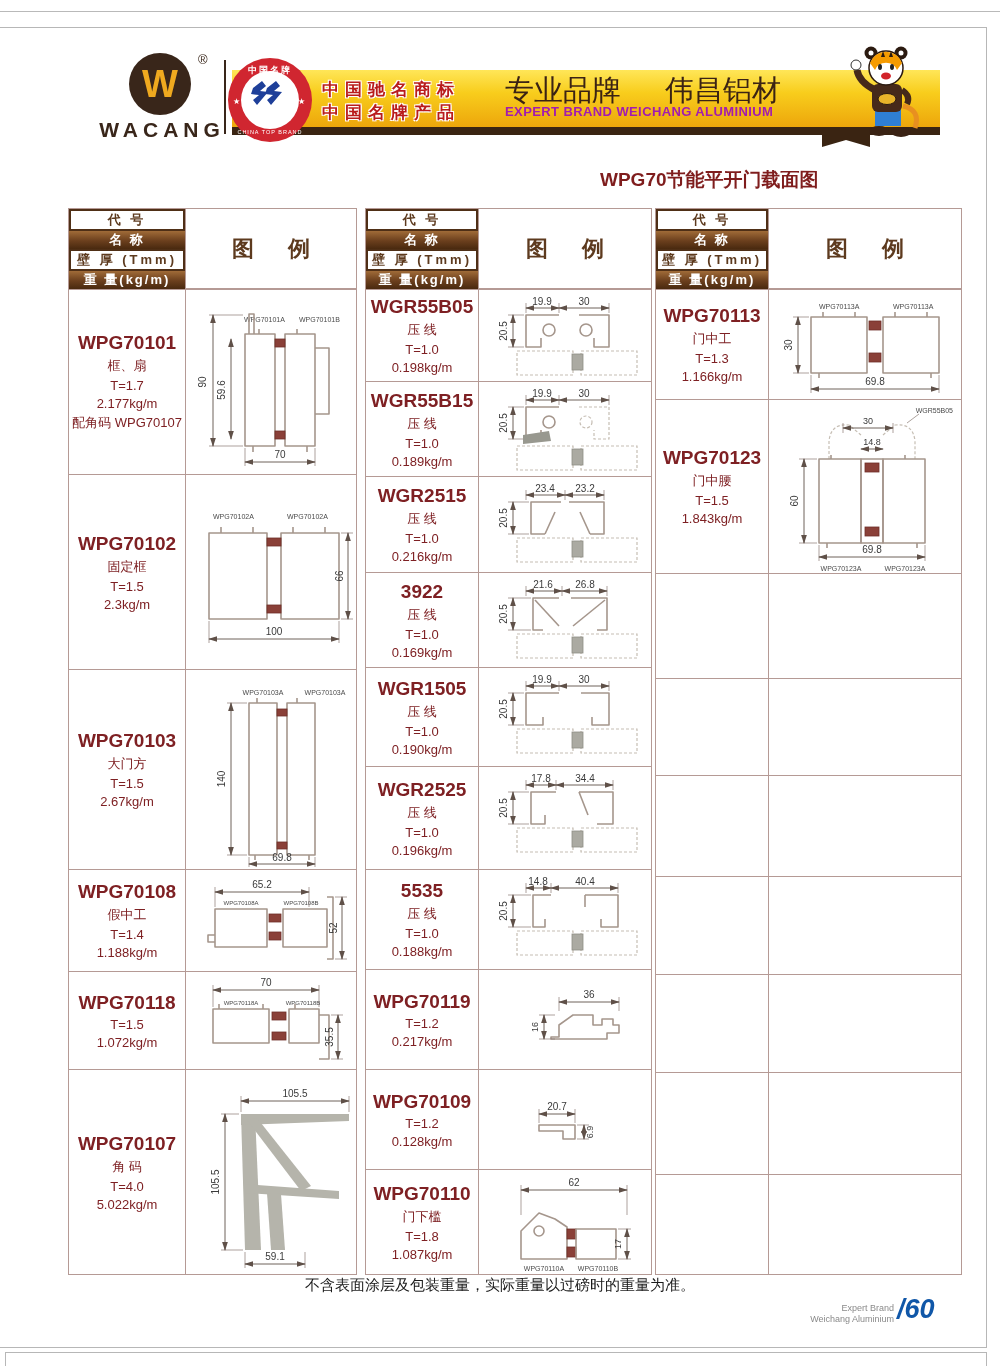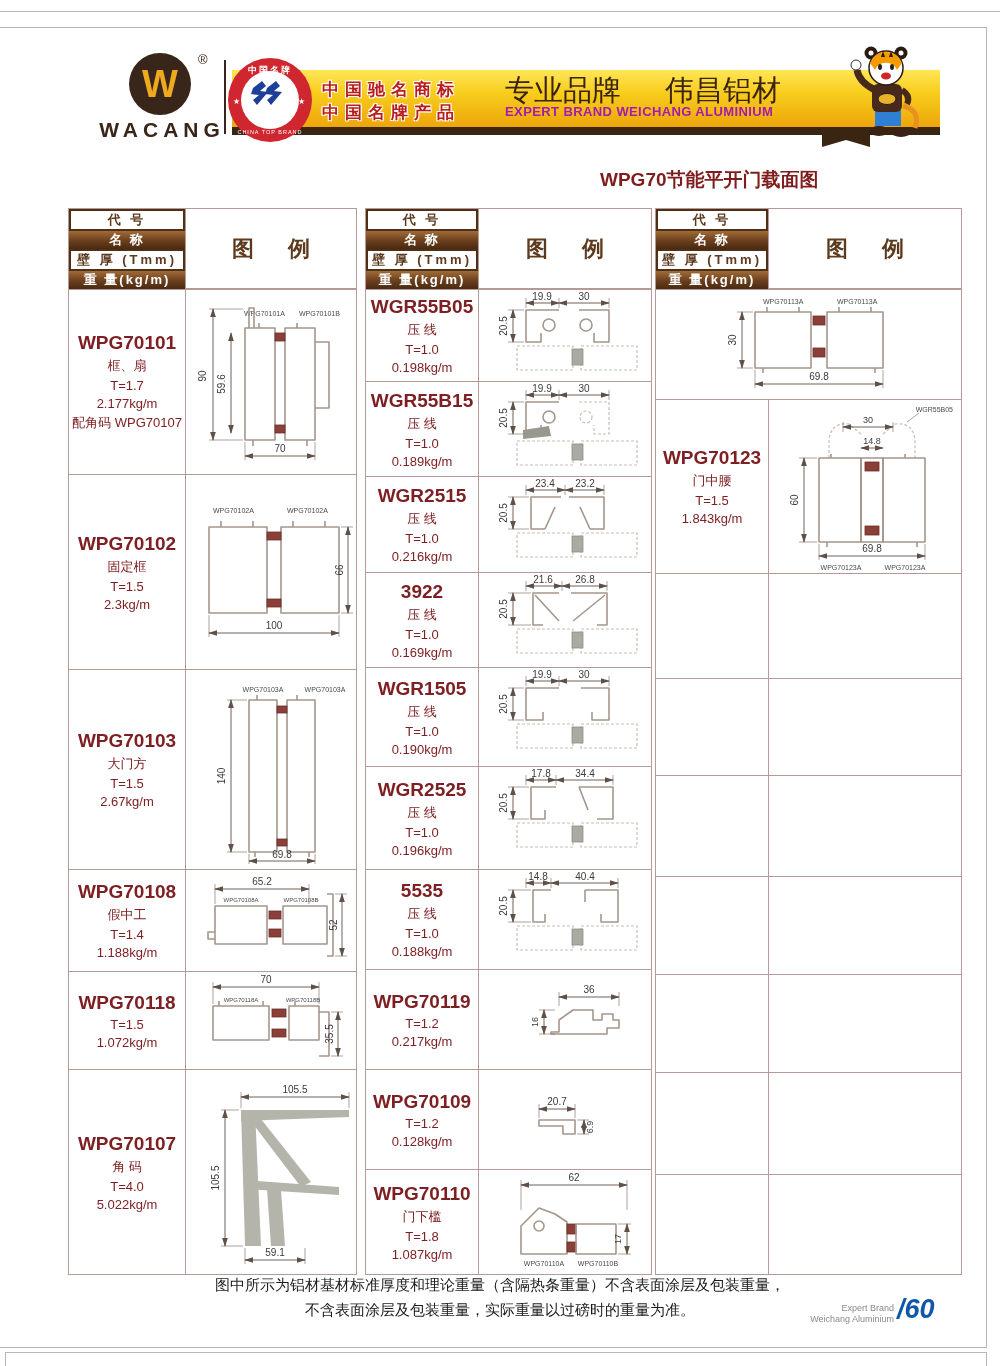--- a/index.html
+++ b/index.html
@@ -33,21 +33,21 @@
   .hbar.light{color:#5d3a1e;background:#fff;border:2px solid #4f2f16;}
   .hbar.dark{color:#fff;background:linear-gradient(180deg,#a06b38 0%,#6b3f1d 55%,#49290f 100%);letter-spacing:2px;}
   .hlegend{flex:1;display:flex;align-items:center;justify-content:center;font-size:22px;
            font-weight:bold;color:#5d3a1e;letter-spacing:14px;padding-left:14px;box-sizing:border-box;}
   .trow{display:flex;border-top:1px solid #b59a95;box-sizing:border-box;}
   .trow:first-of-type{border-top:none;}
   .tinfo{box-sizing:border-box;border-right:1px solid #b59a95;display:flex;flex-direction:column;
          align-items:center;justify-content:center;gap:3px;padding:4px 2px;}
   .code{font-size:19px;font-weight:bold;color:#7e2023;}
   .sub{font-size:13px;color:#7e2023;}
-  .tdia{flex:1;display:flex;align-items:flex-start;justify-content:center;}
+  .tdia{flex:1;display:flex;align-items:flex-end;justify-content:center;}
   
   svg{font-family:"Liberation Sans","DejaVu Sans",sans-serif;}
   .pl{stroke:#a5968c;stroke-width:1.6;fill:none;stroke-linejoin:round;}
   .tb{fill:#8a4038;stroke:#6e2f28;stroke-width:0.8;}
   .gh{stroke:#c6beb4;stroke-width:1.2;fill:none;stroke-dasharray:3 2;}
   .ghb{fill:#abaaa2;stroke:#8f8e86;stroke-width:0.8;}
   .fl{fill:#b5b4ab;}
   .dim{stroke:#5f5048;stroke-width:0.9;fill:none;}
   .ext{stroke:#8a7a72;stroke-width:0.7;fill:none;}
   .dt{font-size:10px;fill:#3a3a3a;}
@@ -672,20 +672,26 @@
       <div class="hleft" style="width:113px">
         <div class="hbar light">代 号</div>
         <div class="hbar dark">名 称</div>
         <div class="hbar light">壁 厚 (Tmm)</div>
         <div class="hbar dark">重 量(kg/m)</div>
       </div>
       <div class="hlegend">图 例</div>
     </div>
 
     <div class="trow" style="height:110px">
+      <div class="tinfo" style="width:113px">
+        <div class="code">WPG70113</div>
+        <div class="sub">门中工</div>
+        <div class="sub">T=1.3</div>
+        <div class="sub">1.166kg/m</div>
+      </div>
       <div class="tdia">
           <svg width="188" height="104" viewBox="0 0 188 104">
         <text class="lbl" x="48" y="14">WPG70113A</text>
         <text class="lbl" x="122" y="14">WPG70113A</text>
         <g>
           <rect class="pl" x="40" y="22" width="56" height="56"></rect>
           <rect class="pl" x="112" y="22" width="56" height="56"></rect>
           <path class="pl" d="M52,22 v-5 M84,22 v-5 M124,22 v-5 M156,22 v-5 M48,78 v5 M160,78 v5"></path>
           <rect class="tb" x="98" y="26" width="12" height="9"></rect>
           <rect class="tb" x="98" y="58" width="12" height="9"></rect>
@@ -768,21 +774,20 @@
         <div class="tinfo" style="width:113px"></div>
         <div class="tdia"></div>
       </div>
     <div class="trow" style="height:100px">
         <div class="tinfo" style="width:113px"></div>
         <div class="tdia"></div>
       </div>
   </div>
 
   <div class="abs notes">
-    <div>图中所示为铝材基材标准厚度和理论重量（含隔热条重量）不含表面涂层及包装重量，</div>
     <div>不含表面涂层及包装重量，实际重量以过磅时的重量为准。</div>
   </div>
   <div class="abs fbrand">
     <div>Expert Brand</div>
     <div>Weichang Aluminium</div>
   </div>
   <div class="abs fpage">/60</div>
 
   <div class="abs nextpage"></div>
 </div>

